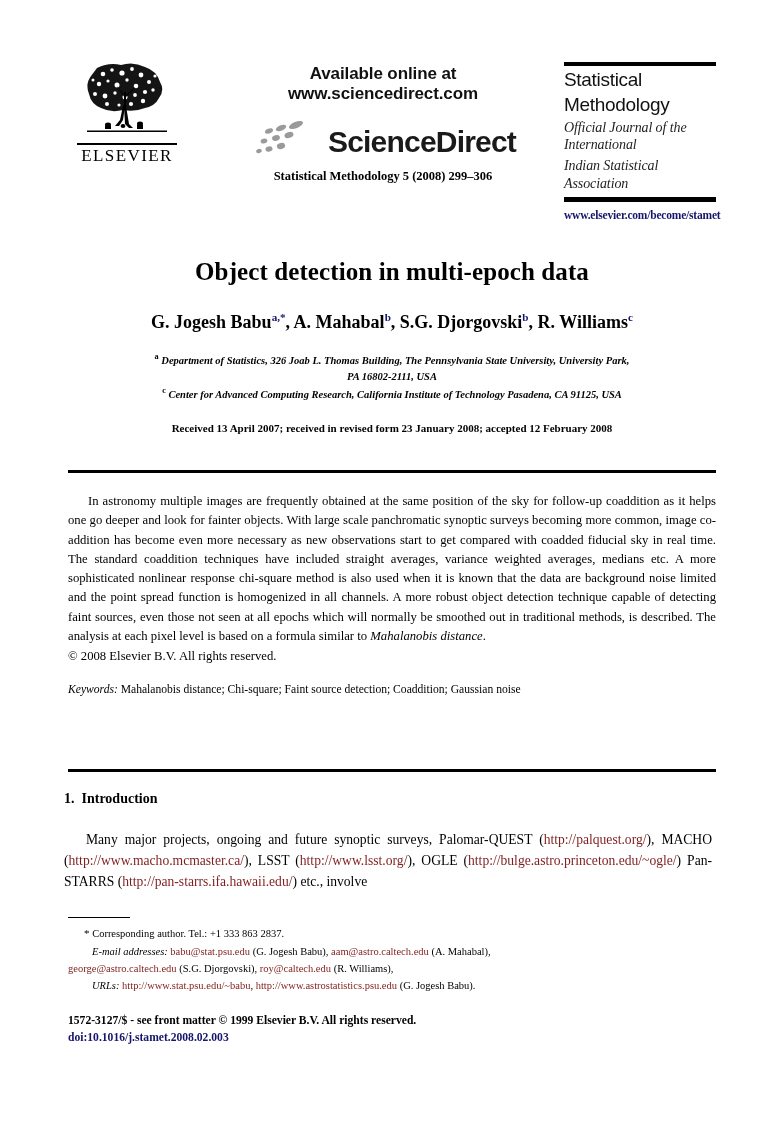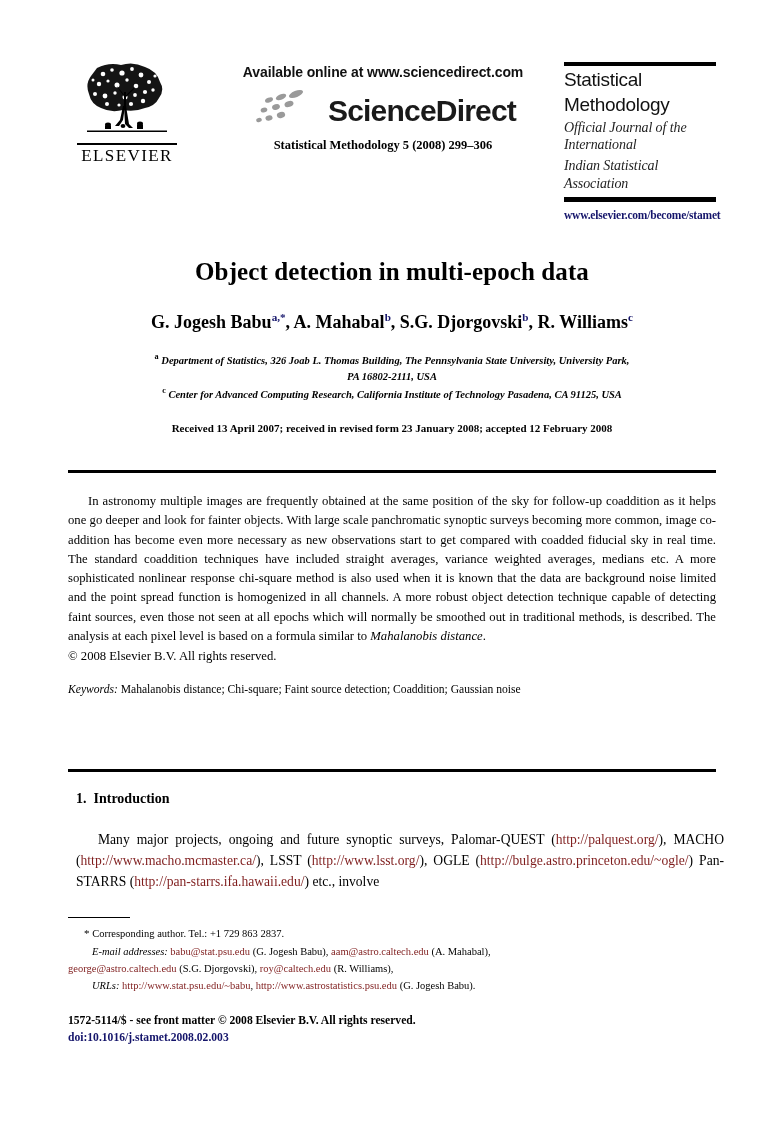--- a/index.html
+++ b/index.html
@@ -58,25 +58,25 @@
 
   .sd-block {
     position: absolute;
     left: 150px;
     top: 2px;
     width: 330px;
     text-align: center;
   }
   .sd-available {
     font-family: "Liberation Sans", sans-serif;
-    font-size: 14px;
+    font-size: 17px;
     font-weight: bold;
     letter-spacing: -0.1px;
     color: #111;
-    margin-bottom: 2px;
+    margin-bottom: 9px;
   }
   .sd-logo-row {
     display: flex;
     align-items: flex-end;
     justify-content: center;
     gap: 20px;
     height: 44px;
   }
   .sd-swoosh { width: 58px; height: 38px; display:block; }
   .sd-word {
@@ -223,21 +223,21 @@
   }
   .keywords {
     margin-top: 17px;
     font-size: 11.6px;
   }
   .keywords i { font-style: italic; }
 
   
   .intro-area {
     position: absolute;
-    left: 76px;
+    left: 64px;
     top: 791px;
     width: 648px;
   }
   .section-heading {
     font-size: 14px;
     font-weight: bold;
   }
   .section-heading .num { margin-right: 7px; }
   .intro-body {
     margin-top: 22px;
@@ -402,24 +402,24 @@
 
   <div class="rule-thick" id="rule-intro"></div>
 
   <div class="intro-area">
     <div class="section-heading"><span class="num">1.</span><span>Introduction</span></div>
     <div class="intro-body"><span>Many major projects, ongoing and future synoptic surveys, Palomar-QUEST (</span><span class="link">http://palquest.org/</span><span>), MACHO (</span><span class="link">http://www.macho.mcmaster.ca/</span><span>), LSST (</span><span class="link">http://www.lsst.org/</span><span>), OGLE (</span><span class="link">http://bulge.astro.princeton.edu/~ogle/</span><span>) Pan-STARRS (</span><span class="link">http://pan-starrs.ifa.hawaii.edu/</span><span>) etc., involve</span></div>
   </div>
 
   <div class="footnote-rule"></div>
   <div class="footnotes">
-    <span class="fn-line indent"><span class="star">*</span> <span>Corresponding author. Tel.: +1 729 863 2837.</span></span>
+    <span class="fn-line indent"><span class="star">*</span> <span>Corresponding author. Tel.: +1 333 863 2837.</span></span>
     <span class="fn-line indent2"><i>E-mail addresses:</i> <span class="link">babu@stat.psu.edu</span><span> (G. Jogesh Babu), </span><span class="link">aam@astro.caltech.edu</span><span> (A. Mahabal),</span></span>
     <span class="fn-line"><span class="link">george@astro.caltech.edu</span><span> (S.G. Djorgovski), </span><span class="link">roy@caltech.edu</span><span> (R. Williams),</span></span>
     <span class="fn-line indent2"><i>URLs:</i> <span class="link">http://www.stat.psu.edu/~babu</span><span>, </span><span class="link">http://www.astrostatistics.psu.edu</span><span> (G. Jogesh Babu).</span></span>
   </div>
 
   <div class="footer-block">
-    <div>1572-5114/$ - see front matter © 2008 Elsevier B.V. All rights reserved.</div>
+    <div>1572-3127/$ - see front matter © 1999 Elsevier B.V. All rights reserved.</div>
     <div class="doi">doi:10.1016/j.stamet.2008.02.003</div>
   </div>
 
 </div>
 
 </body></html>

